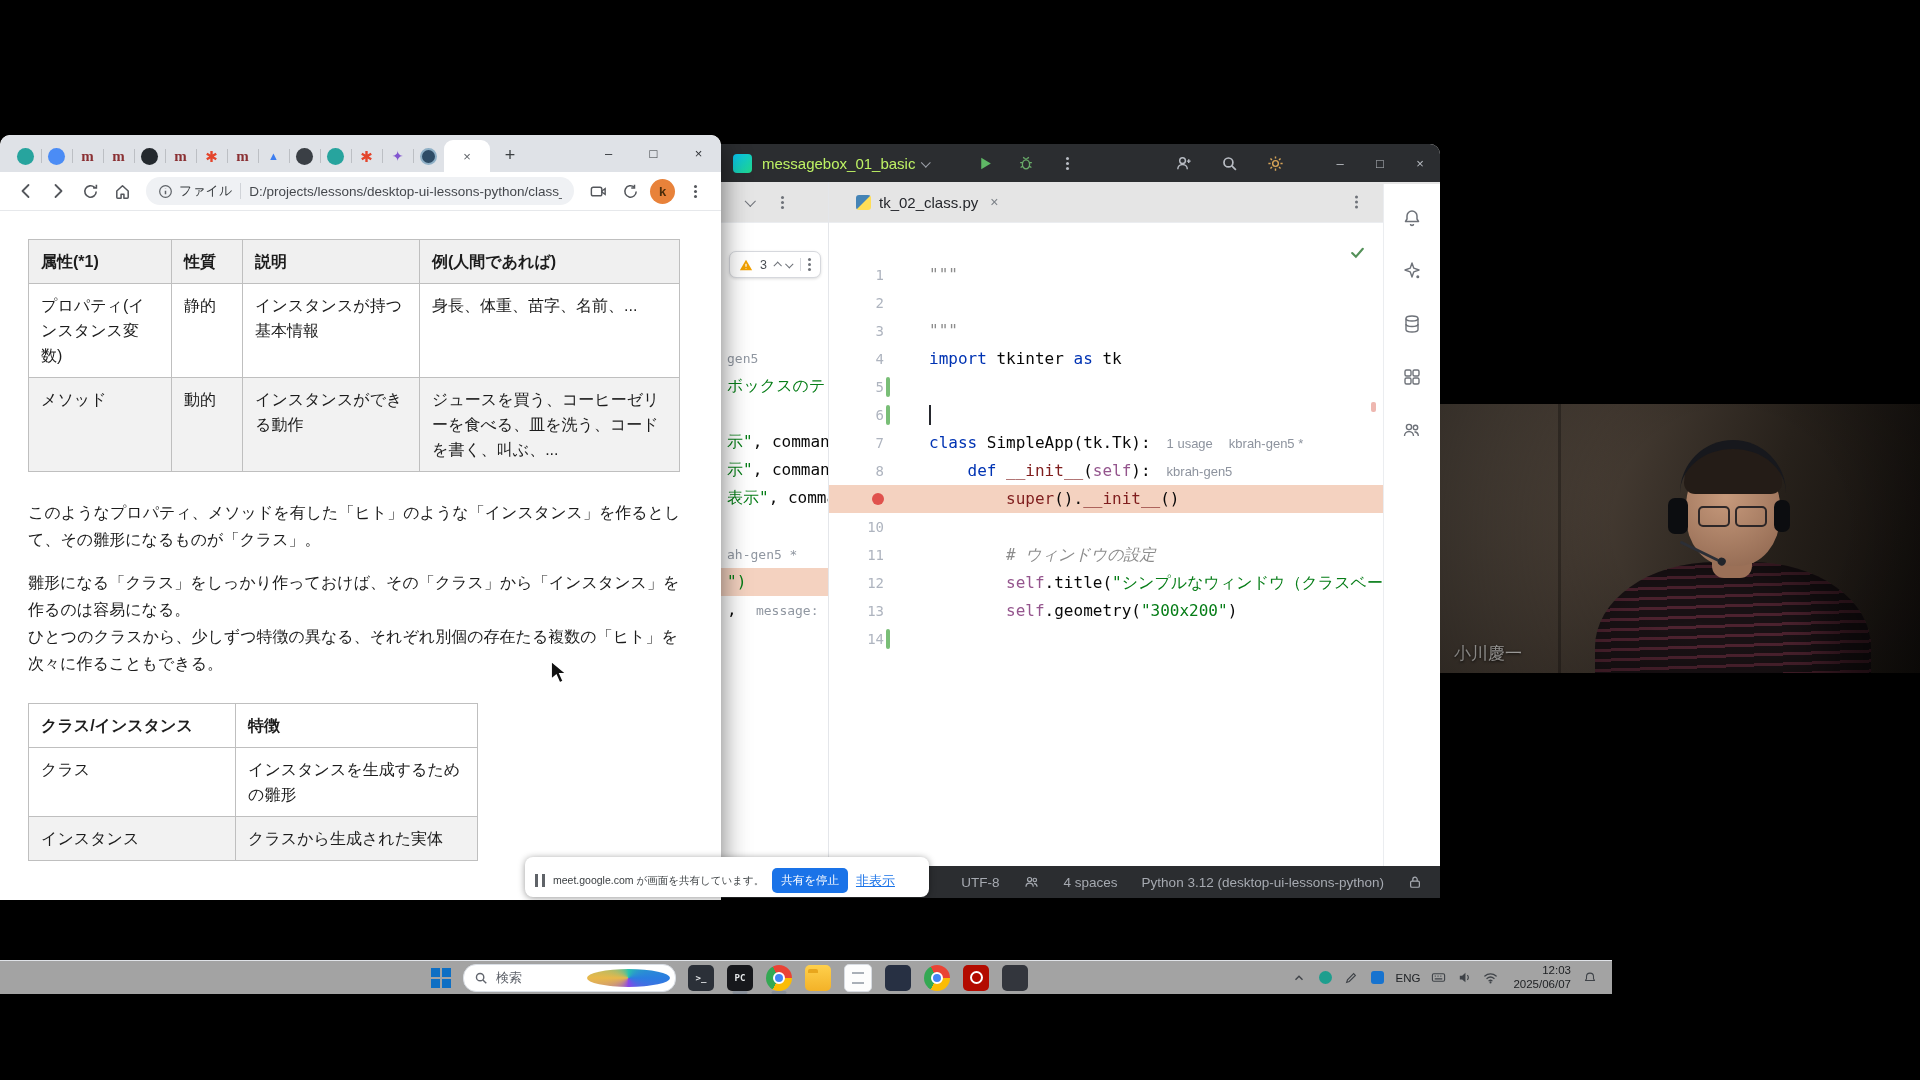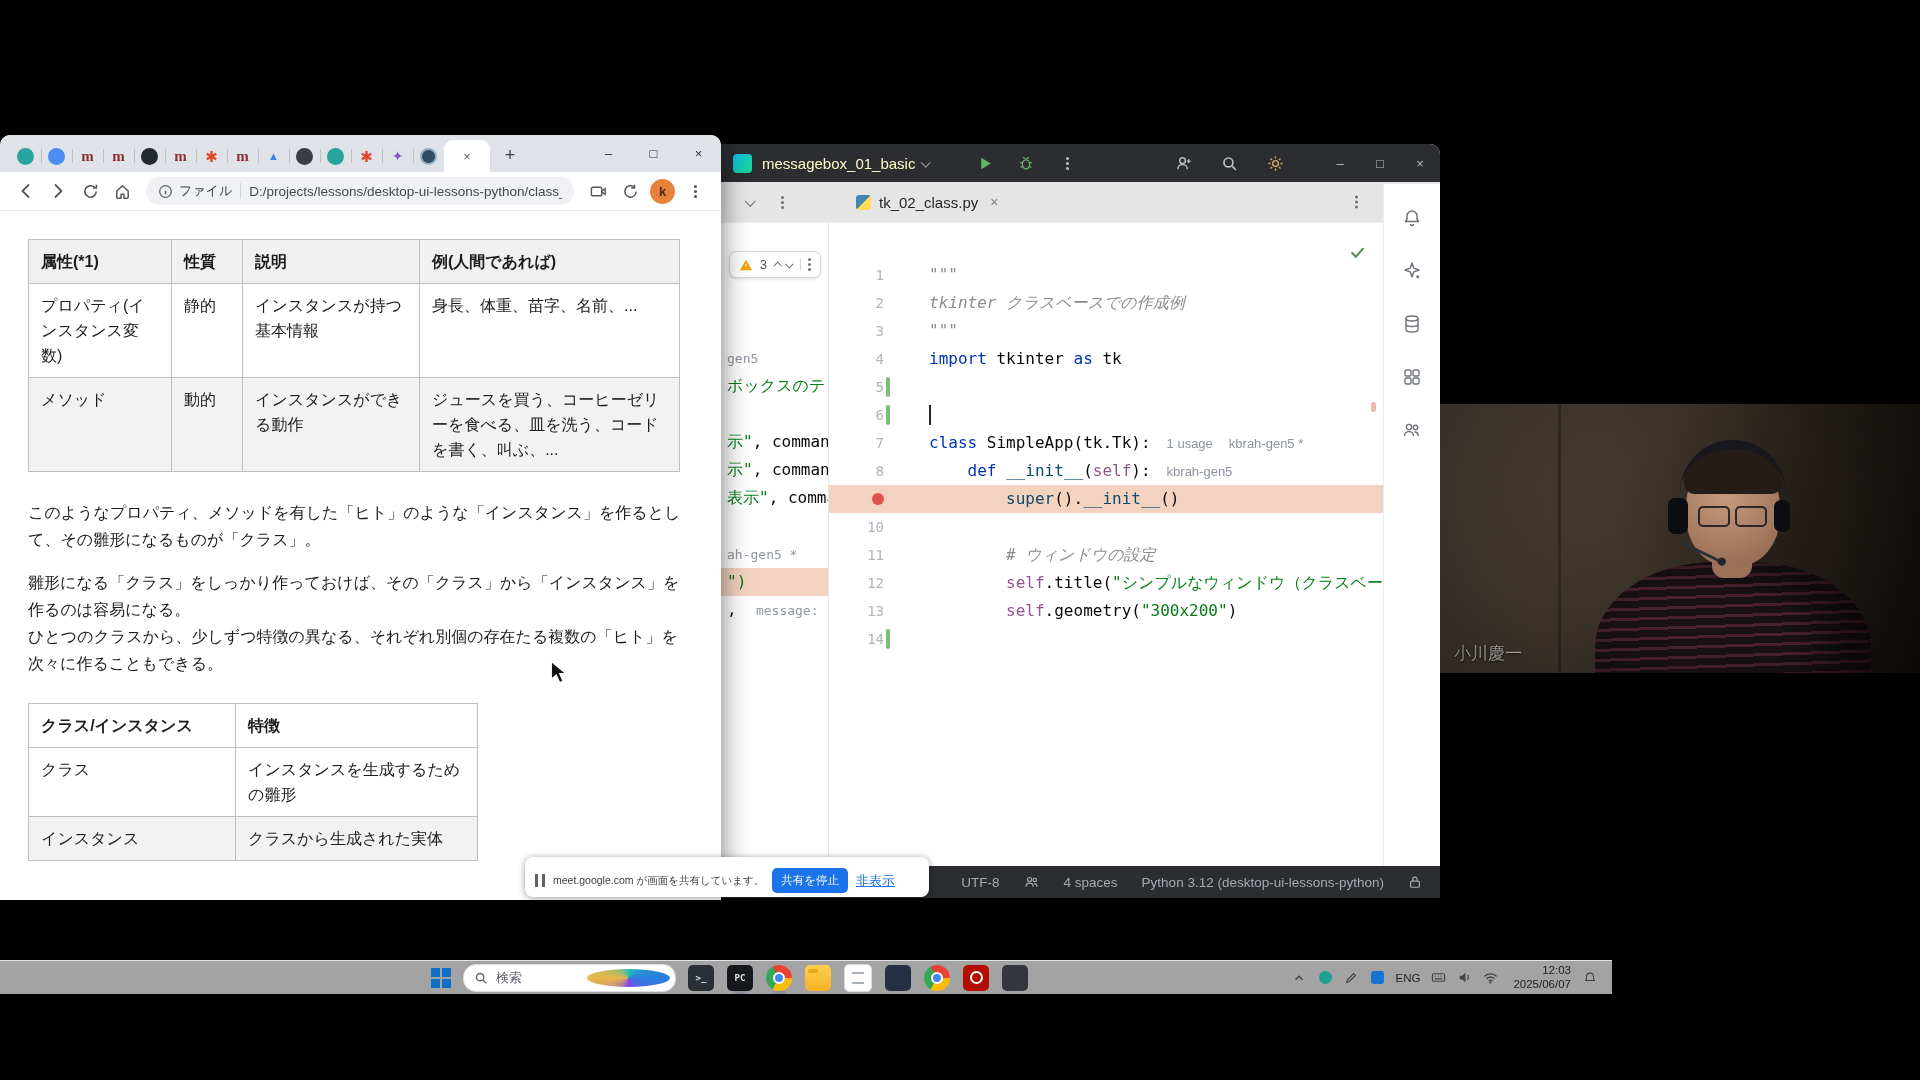--- a/index.html
+++ b/index.html
@@ -13,21 +13,21 @@
   .chev.down{transform:rotate(-45deg) translateY(-1px);}
   .chev.up{transform:rotate(135deg) translateY(-1px);}
   .dots{display:inline-block;width:3px;height:3px;border-radius:50%;background:currentColor;
         box-shadow:0 -5px 0 currentColor,0 5px 0 currentColor;}
 
   
   .ide-window{position:absolute;left:721px;top:144px;width:719px;height:754px;background:#fff;
               border-radius:0 10px 0 0;overflow:hidden;box-shadow:0 8px 26px rgba(0,0,0,.5);z-index:1;}
   .ide-titlebar{position:absolute;left:0;right:0;top:0;height:38px;background:#2b2d30;display:flex;align-items:center;color:#dfe1e5;}
   .ide-logo{width:19px;height:19px;border-radius:4px;margin-left:12px;background:linear-gradient(135deg,#07c3f2,#21d789);}
-  .ide-project{display:flex;align-items:center;gap:8px;margin-left:10px;font-size:15px;color:#fef9c3;}
+  .ide-project{display:flex;align-items:center;gap:8px;margin-left:10px;font-size:15px;color:#bef264;}
   .ide-project .chev{color:#9da2aa;width:6px;height:6px;}
   .ide-run-group{display:flex;align-items:center;gap:19px;margin-left:44px;color:#b8bcc3;}
   .tb-ic{display:flex;align-items:center;justify-content:center;width:22px;height:22px;}
   .ide-right{margin-left:auto;display:flex;align-items:center;gap:24px;color:#b8bcc3;}
   .win-btns{display:flex;margin-left:10px;}
   .wb{width:40px;height:38px;display:flex;align-items:center;justify-content:center;font-size:13px;color:#b9bdc3;}
 
   .ide-tabstrip{position:absolute;left:0;right:0;top:38px;height:40px;background:#e5e5e5;border-bottom:1px solid #ebedf0;}
   .lt-controls{position:absolute;left:26px;top:0;height:100%;display:flex;align-items:center;gap:26px;color:#6e7279;}
   .ide-tab{position:absolute;left:125px;top:0;height:100%;display:flex;align-items:center;gap:8px;font-size:15px;color:#25272c;padding:0 10px;}
@@ -50,21 +50,21 @@
   .editor-lines{position:absolute;left:107px;top:117px;width:556px;height:398px;overflow:hidden;}
   .eline{display:flex;height:28px;font:16px/28px "DejaVu Sans Mono",monospace;white-space:pre;}
   .eline.bp-line{background:#f4d2c0;}
   .gut{flex:0 0 56px;position:relative;text-align:right;padding-right:14px;color:#aeb4bf;font-size:14px;}
   .codetxt{flex:1;min-width:0;padding-left:31px;position:relative;overflow:hidden;}
   .caret{position:absolute;left:31px;top:4px;width:2px;height:20px;background:#26282e;}
   .bpdot{display:inline-block;width:12px;height:12px;border-radius:50%;background:#e0524d;transform:translateY(1px);}
   .vcsbar{position:absolute;right:8px;top:4px;bottom:4px;width:4px;border-radius:2px;background:#79be77;}
   .tk.kw{color:#0033b3;}
   .tk.pl{color:#080808;}
-  .tk.fn{color:#0c4a6e;}
+  .tk.fn{color:#7f1d1d;}
   .tk.self{color:#94558d;}
   .tk.str{color:#067d17;}
   .tk.com{color:#8c8c8c;font-style:italic;}
   .tk.doc{color:#8c8c8c;font-style:italic;}
   .tk.hint{color:#9097a1;font-size:13px;}
   .inlay{font:13px/28px "Liberation Sans",sans-serif;color:#8d939e;margin-left:16px;}
 
   .editor-check{position:absolute;left:628px;top:100px;z-index:4;}
   .err-tick{position:absolute;left:650px;top:258px;width:5px;height:10px;border-radius:2px;background:#eeb7b0;}
 
@@ -280,21 +280,21 @@
         <div class="fline"><b class="tk str">表示"</b><b class="tk pl">, comma</b></div>
         <div class="fline"></div>
         <div class="fline"><b class="tk hint">ah-gen5 *</b></div>
         <div class="fline fhl"><b class="tk str">")</b></div>
         <div class="fline"><b class="tk pl">,  </b><b class="tk hint">message:</b></div>
       </div>
     <div class="split-sep"></div>
 
     <div class="editor-lines">
         <div class="eline"><span class="gut"><i class="lnum">1</i></span><span class="codetxt"><b class="tk doc">"""</b></span></div>
-        <div class="eline"><span class="gut"><i class="lnum">2</i></span><span class="codetxt"><b class="tk doc">tkinter クラスベースでの作成例</b></span></div>
+        <div class="eline"><span class="gut"><i class="lnum">2</i></span></div>
         <div class="eline"><span class="gut"><i class="lnum">3</i></span><span class="codetxt"><b class="tk doc">"""</b></span></div>
         <div class="eline"><span class="gut"><i class="lnum">4</i></span><span class="codetxt"><b class="tk kw">import</b><b class="tk pl"> tkinter </b><b class="tk kw">as</b><b class="tk pl"> tk</b></span></div>
         <div class="eline"><span class="gut"><i class="vcsbar"></i><i class="lnum">5</i></span><span class="codetxt"></span></div>
         <div class="eline"><span class="gut"><i class="vcsbar"></i><i class="lnum">6</i></span><span class="codetxt"><i class="caret"></i></span></div>
         <div class="eline"><span class="gut"><i class="lnum">7</i></span><span class="codetxt"><b class="tk kw">class</b><b class="tk pl"> SimpleApp(tk.Tk):</b><b class="inlay">1 usage</b><b class="inlay">kbrah-gen5 *</b></span></div>
         <div class="eline"><span class="gut"><i class="lnum">8</i></span><span class="codetxt"><b class="tk pl">    </b><b class="tk kw">def</b><b class="tk pl"> </b><b class="tk fn">__init__</b><b class="tk pl">(</b><b class="tk self">self</b><b class="tk pl">):</b><b class="inlay">kbrah-gen5</b></span></div>
         <div class="eline bp-line"><span class="gut"><i class="bpdot"></i></span><span class="codetxt"><b class="tk pl">        </b><b class="tk fn">super</b><b class="tk pl">().</b><b class="tk fn">__init__</b><b class="tk pl">()</b></span></div>
         <div class="eline"><span class="gut"><i class="lnum">10</i></span><span class="codetxt"></span></div>
         <div class="eline"><span class="gut"><i class="lnum">11</i></span><span class="codetxt"><b class="tk com">        # ウィンドウの設定</b></span></div>
         <div class="eline"><span class="gut"><i class="lnum">12</i></span><span class="codetxt"><b class="tk pl">        </b><b class="tk self">self</b><b class="tk pl">.title(</b><b class="tk str">"シンプルなウィンドウ（クラスベース</b></span></div>

